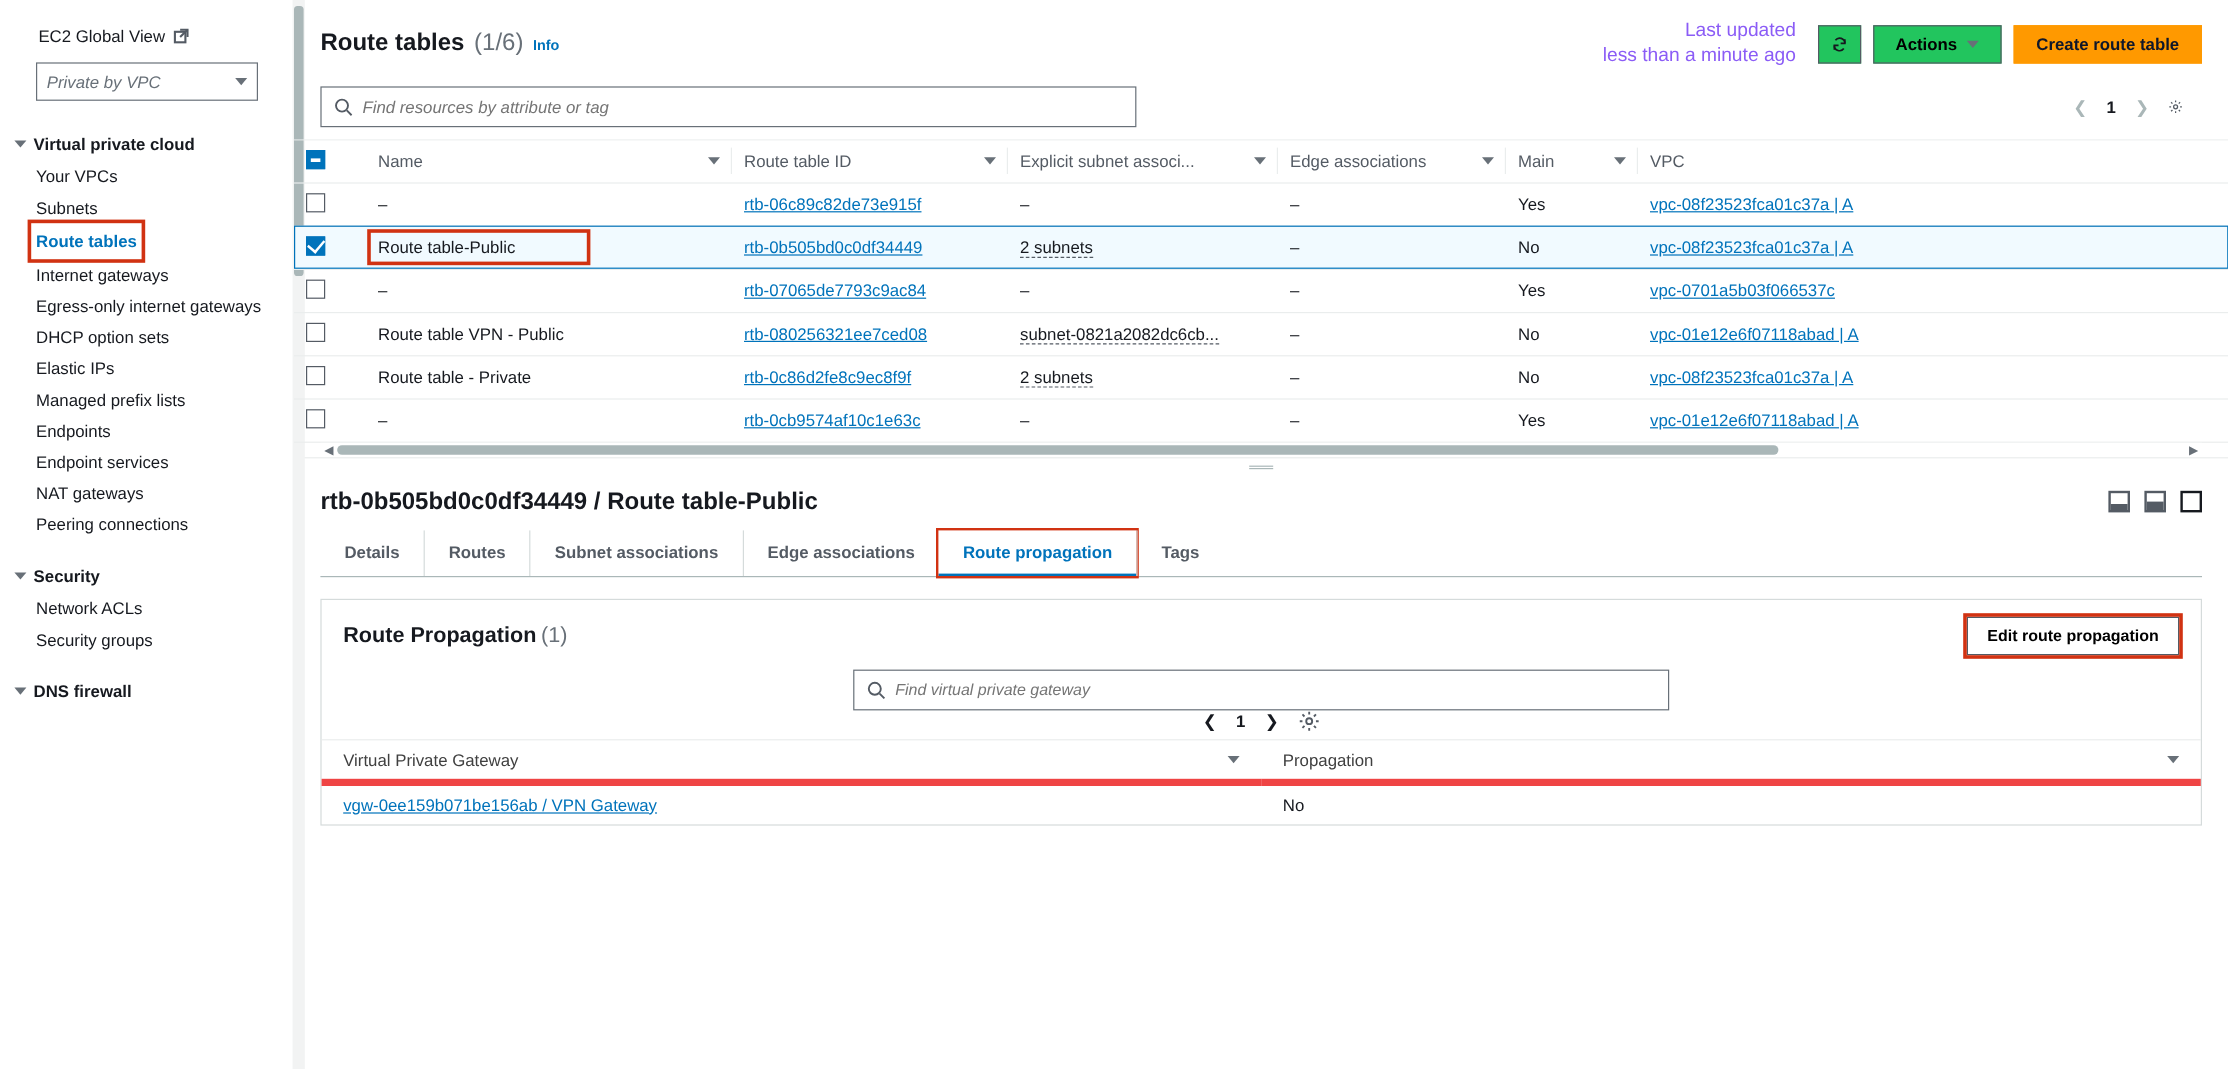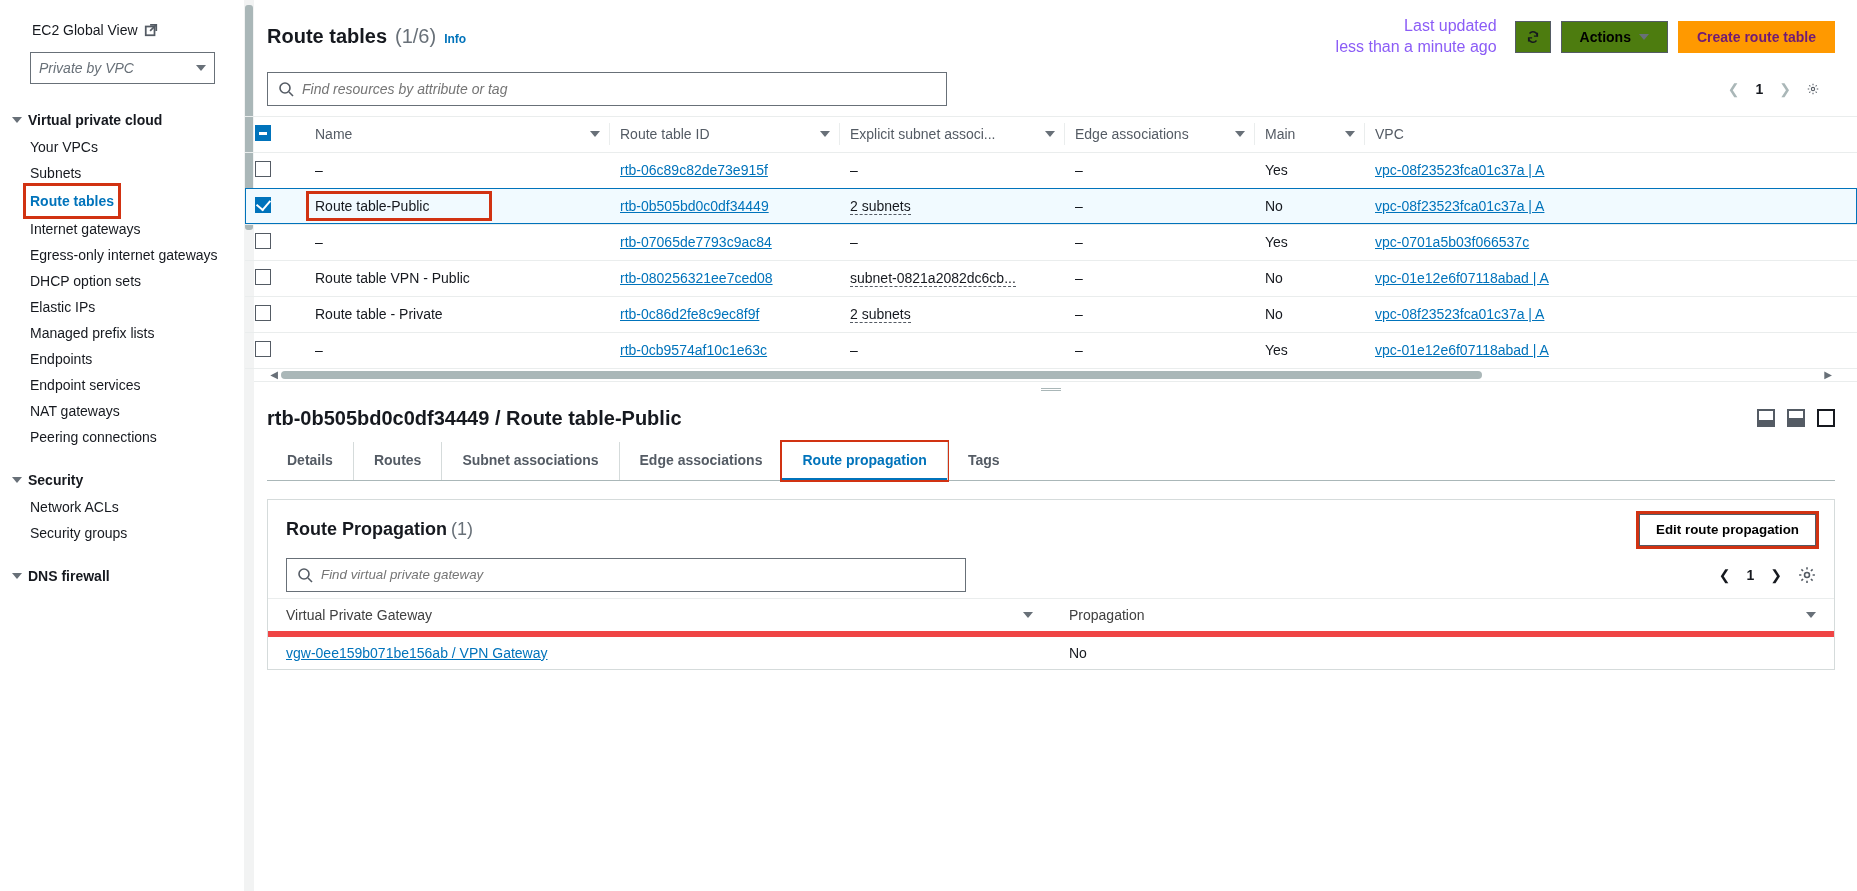--- a/index.html
+++ b/index.html
@@ -105,33 +105,33 @@
     align-items:baseline;
     gap:8px;
   }
   .page-head-title { font-size:20px; font-weight:700; }
   .page-head-count { font-size:20px; color:#687078; }
   .info-link { color:#0073bb; font-size:12px; font-weight:700;}
   .page-head-right { display:flex; align-items:center; gap:10px;}
   .last-upd { text-align:right; font-size:16px; color:#8b5cf6; line-height:1.3; padding-right:8px;}
   .btn {
     border:1px solid #545b64;
-    background:#4d7c0f;
+    background:#22c55e;
     padding:5px 18px;
     font-size:14px;
     font-weight:700;
     cursor:pointer;
     display:flex; align-items:center; gap:8px;
     height:32px;
   }
   .btn.icon-only { padding:5px 10px; width:36px; justify-content:center;}
   .btn.primary {
     background:#ff9900;
     border-color:#ff9900;
-    color:#701a75;
+    color:#0f172a;
   }
 
   
   .search-row {
     display:flex;
     justify-content:space-between;
     align-items:center;
     padding:4px 38px 10px 22px;
   }
   .search-box {
@@ -253,21 +253,21 @@
   }
   .panel-title { font-size:18px; font-weight:700;}
   .panel-count { color:#687078; font-size:18px;}
   .panel-btn {
     border:1px solid #545b64;
     padding:5px 16px;
     font-weight:700;
     background:#fff;
     height:32px;
   }
-  .panel-search-row {display:flex; justify-content:space-between; align-items:center; padding:0 18px 6px 18px;}
+  .panel-search-row {display:flex; justify-content:space-between; align-items:center; padding:0 18px 6px 18px;flex-direction:column;}
   .panel-search {
     display:flex; align-items:center; border:1px solid #687078; height:34px;
     width:680px; padding:0 10px; gap:8px;
   }
   .panel-search input {border:none; outline:none; flex:1; font-style:italic; color:#687078; background:transparent;}
   .panel-pager{display:flex; align-items:center; gap:16px;}
 
   .inner-table {width:100%; border-collapse:collapse;}
   .inner-table th {
     text-align:left; color:#404040; font-weight:400;

